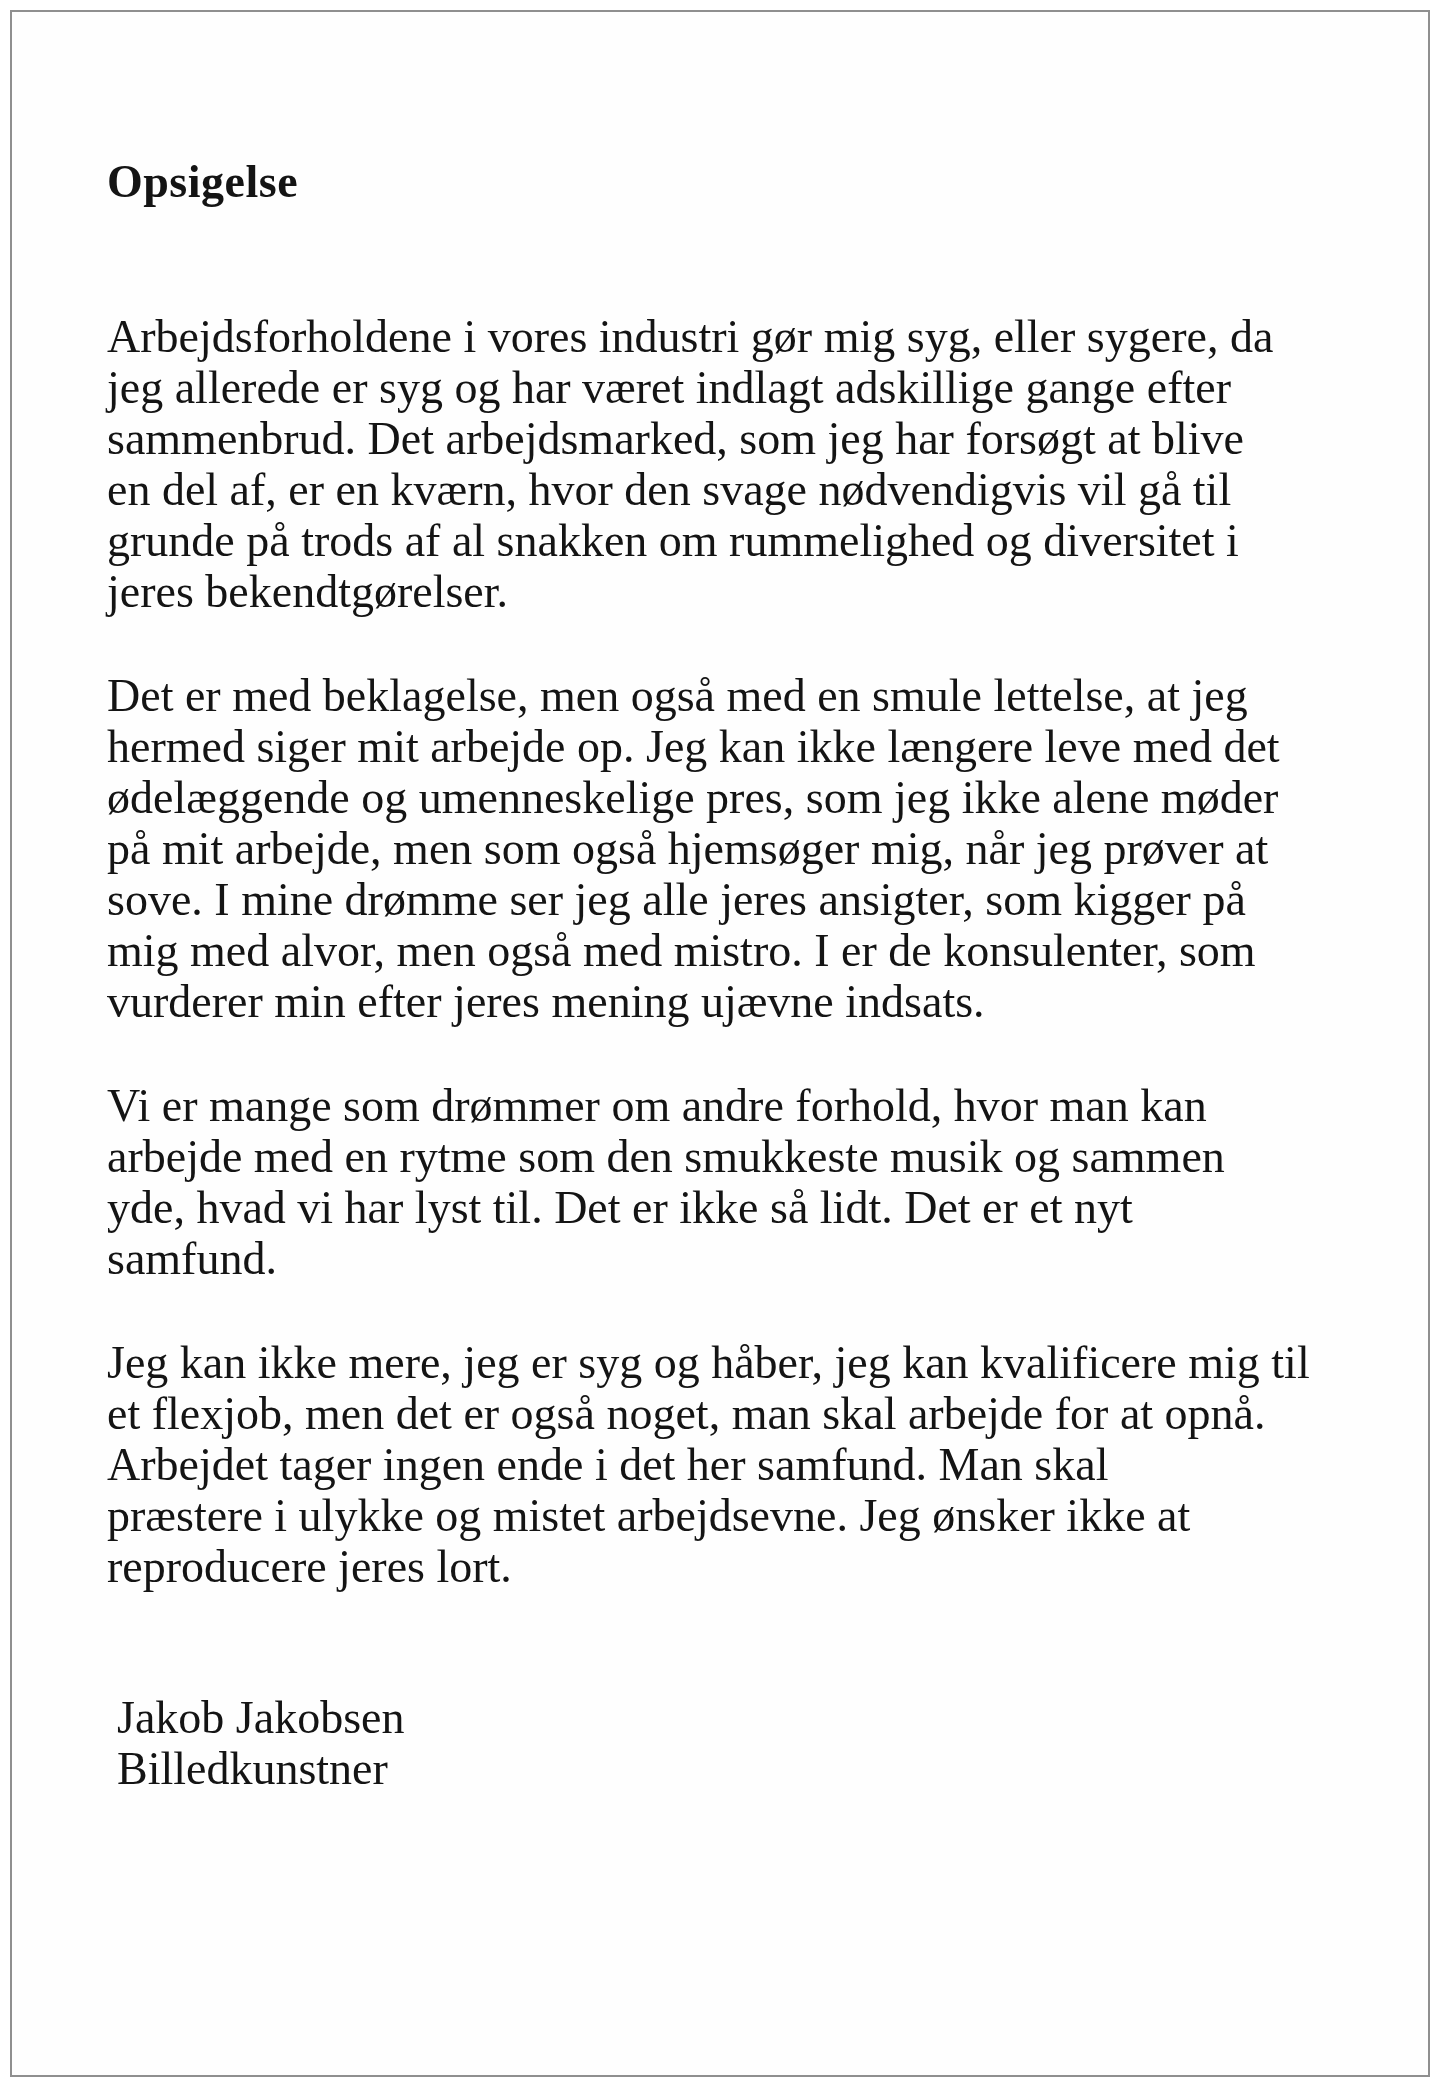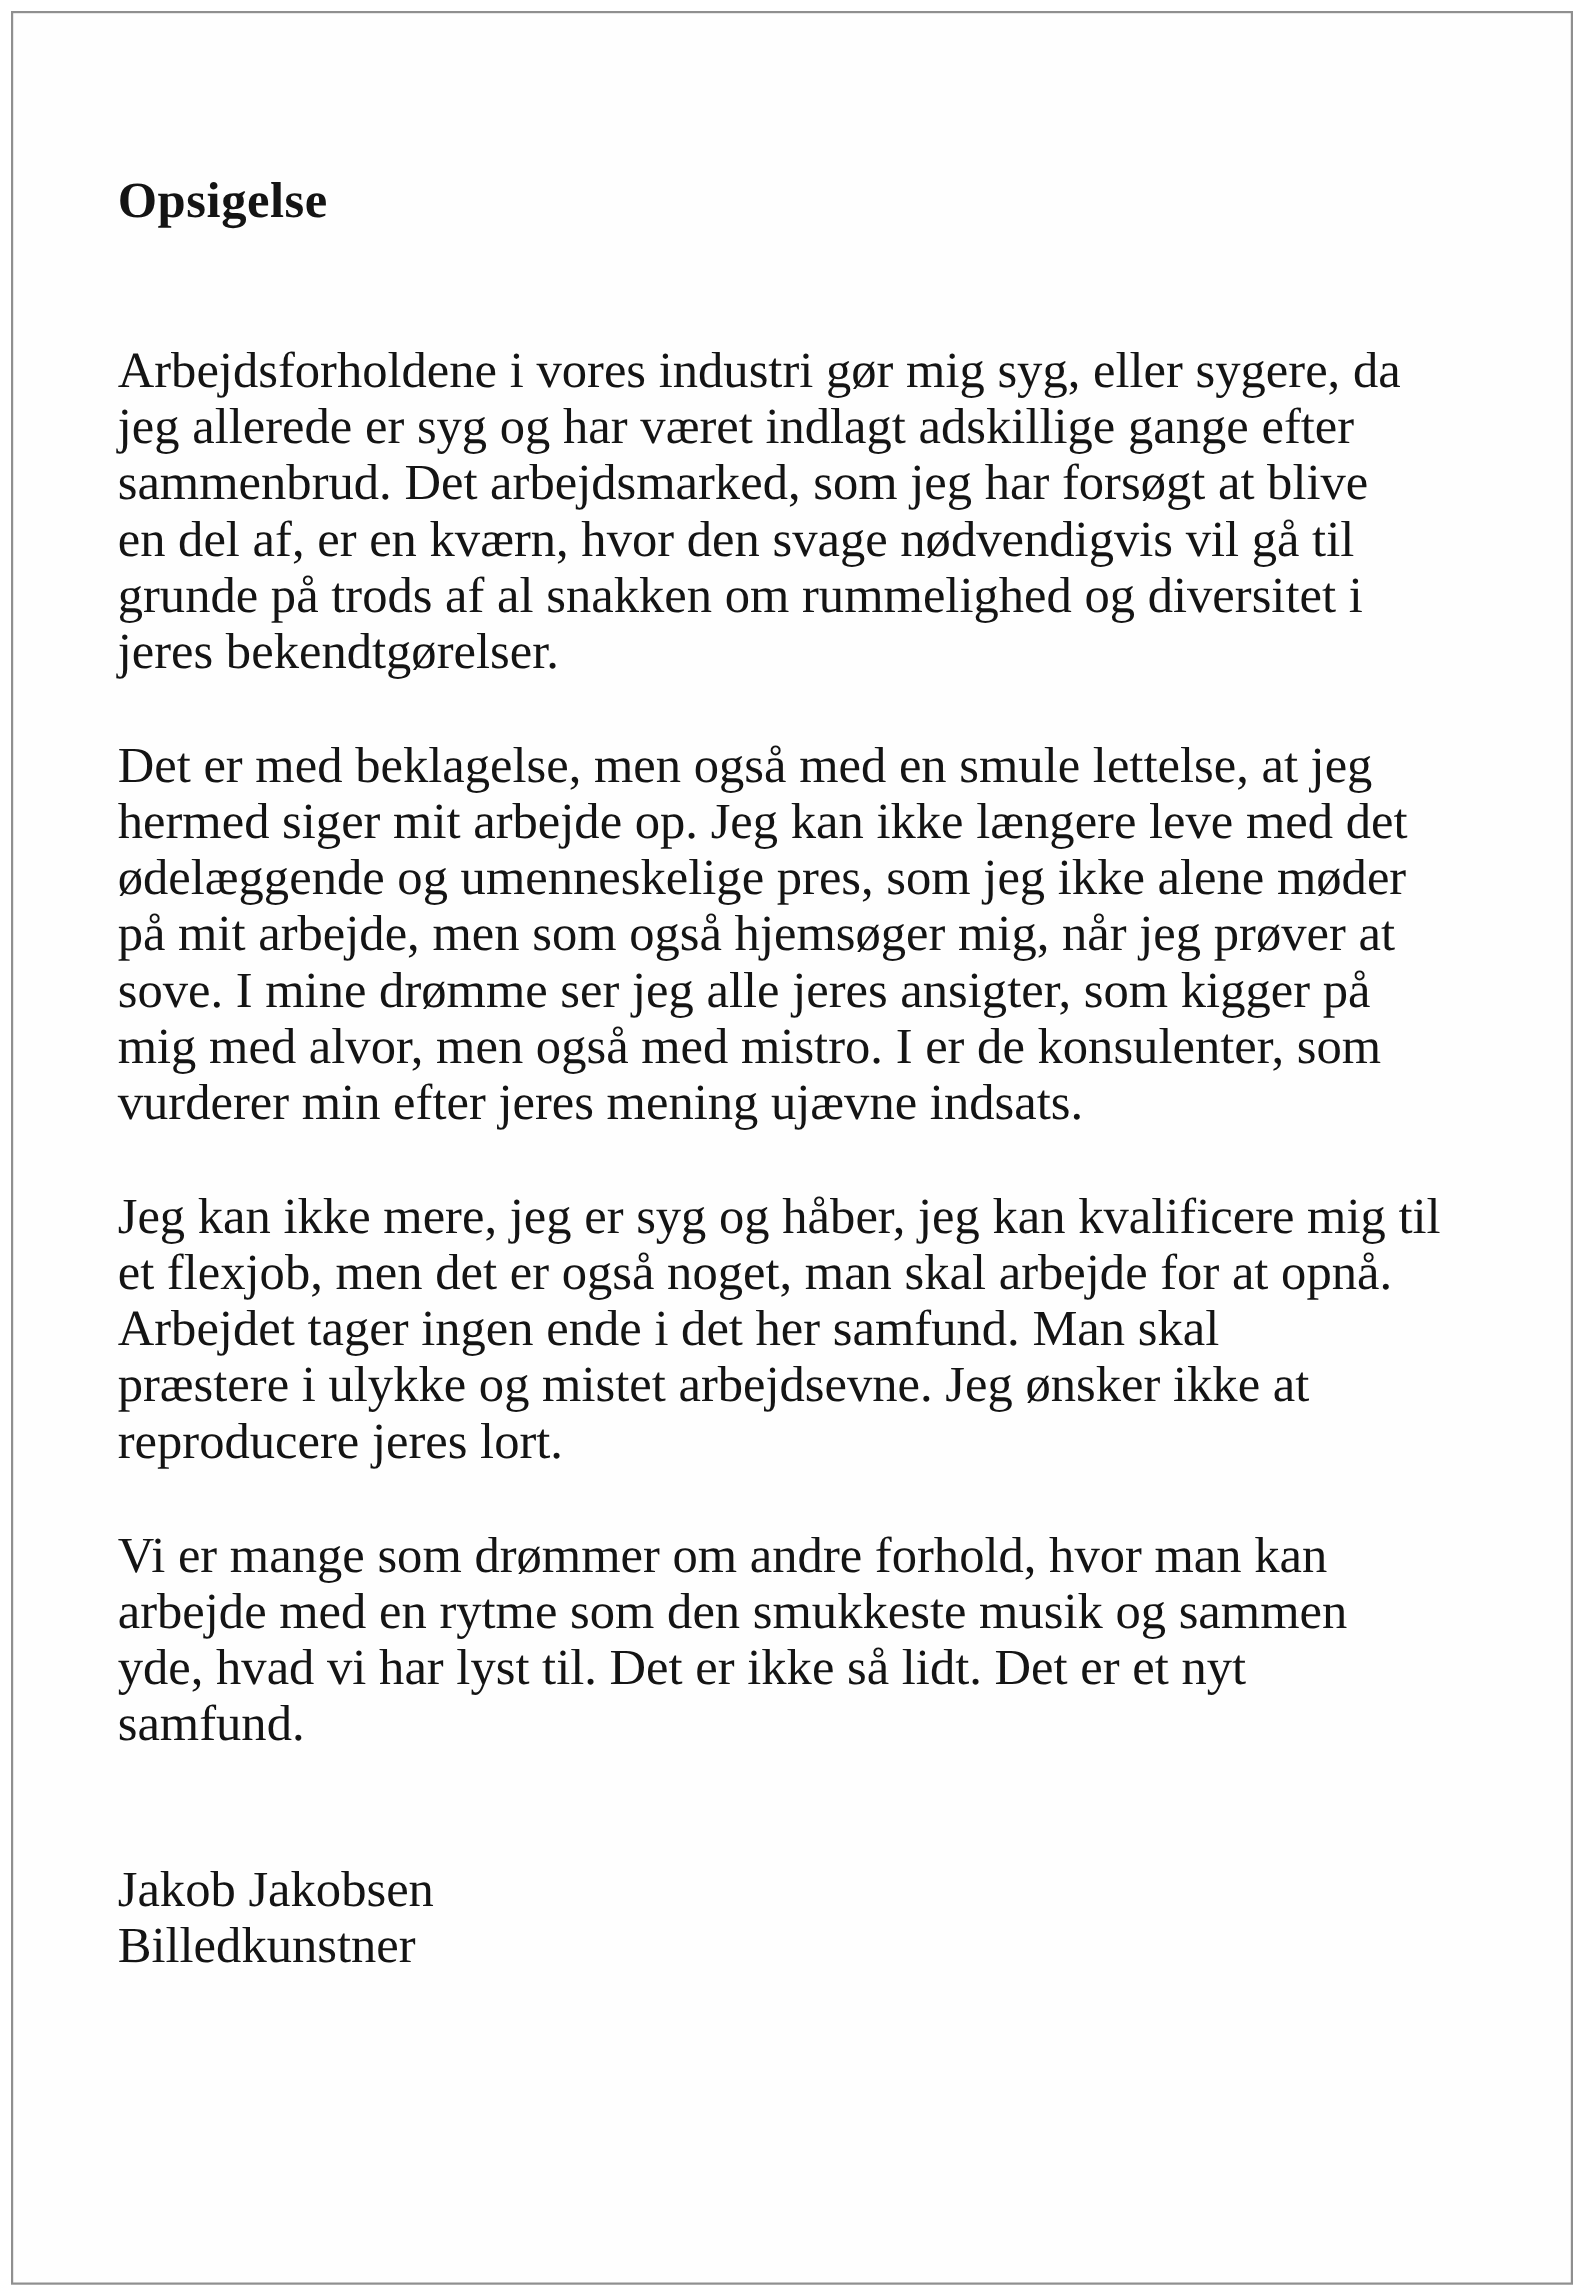--- a/index.html
+++ b/index.html
@@ -49,21 +49,21 @@
     white-space: pre;
   }
   .closing {
     margin: 62px 0 0 0;
     font-size: 46px;
     line-height: 51px;
     color: #141414;
     white-space: pre;
   }
   .signature {
-    margin: 47px 0 0 0;
+    margin: 47px 0 0 10px;
     font-size: 46px;
     line-height: 51px;
     color: #141414;
     white-space: pre;
   }
 </style>
 </head>
 <body>
 
 <div class="scan-canvas">
@@ -78,28 +78,28 @@
 jeres bekendtgørelser.</p>
 
     <p class="para">Det er med beklagelse, men også med en smule lettelse, at jeg
 hermed siger mit arbejde op. Jeg kan ikke længere leve med det
 ødelæggende og umenneskelige pres, som jeg ikke alene møder
 på mit arbejde, men som også hjemsøger mig, når jeg prøver at
 sove. I mine drømme ser jeg alle jeres ansigter, som kigger på
 mig med alvor, men også med mistro. I er de konsulenter, som
 vurderer min efter jeres mening ujævne indsats.</p>
 
+    <p class="para">Vi er mange som drømmer om andre forhold, hvor man kan
+arbejde med en rytme som den smukkeste musik og sammen
+yde, hvad vi har lyst til. Det er ikke så lidt. Det er et nyt
+samfund.</p>
+
     <p class="para">Jeg kan ikke mere, jeg er syg og håber, jeg kan kvalificere mig til
 et flexjob, men det er også noget, man skal arbejde for at opnå.
 Arbejdet tager ingen ende i det her samfund. Man skal
 præstere i ulykke og mistet arbejdsevne. Jeg ønsker ikke at
 reproducere jeres lort.</p>
-
-    <p class="para">Vi er mange som drømmer om andre forhold, hvor man kan
-arbejde med en rytme som den smukkeste musik og sammen
-yde, hvad vi har lyst til. Det er ikke så lidt. Det er et nyt
-samfund.</p>
 
 
     <p class="signature"><span>Jakob Jakobsen</span>
 <span>Billedkunstner</span></p>
   </div>
 </div>
 
 </body></html>

